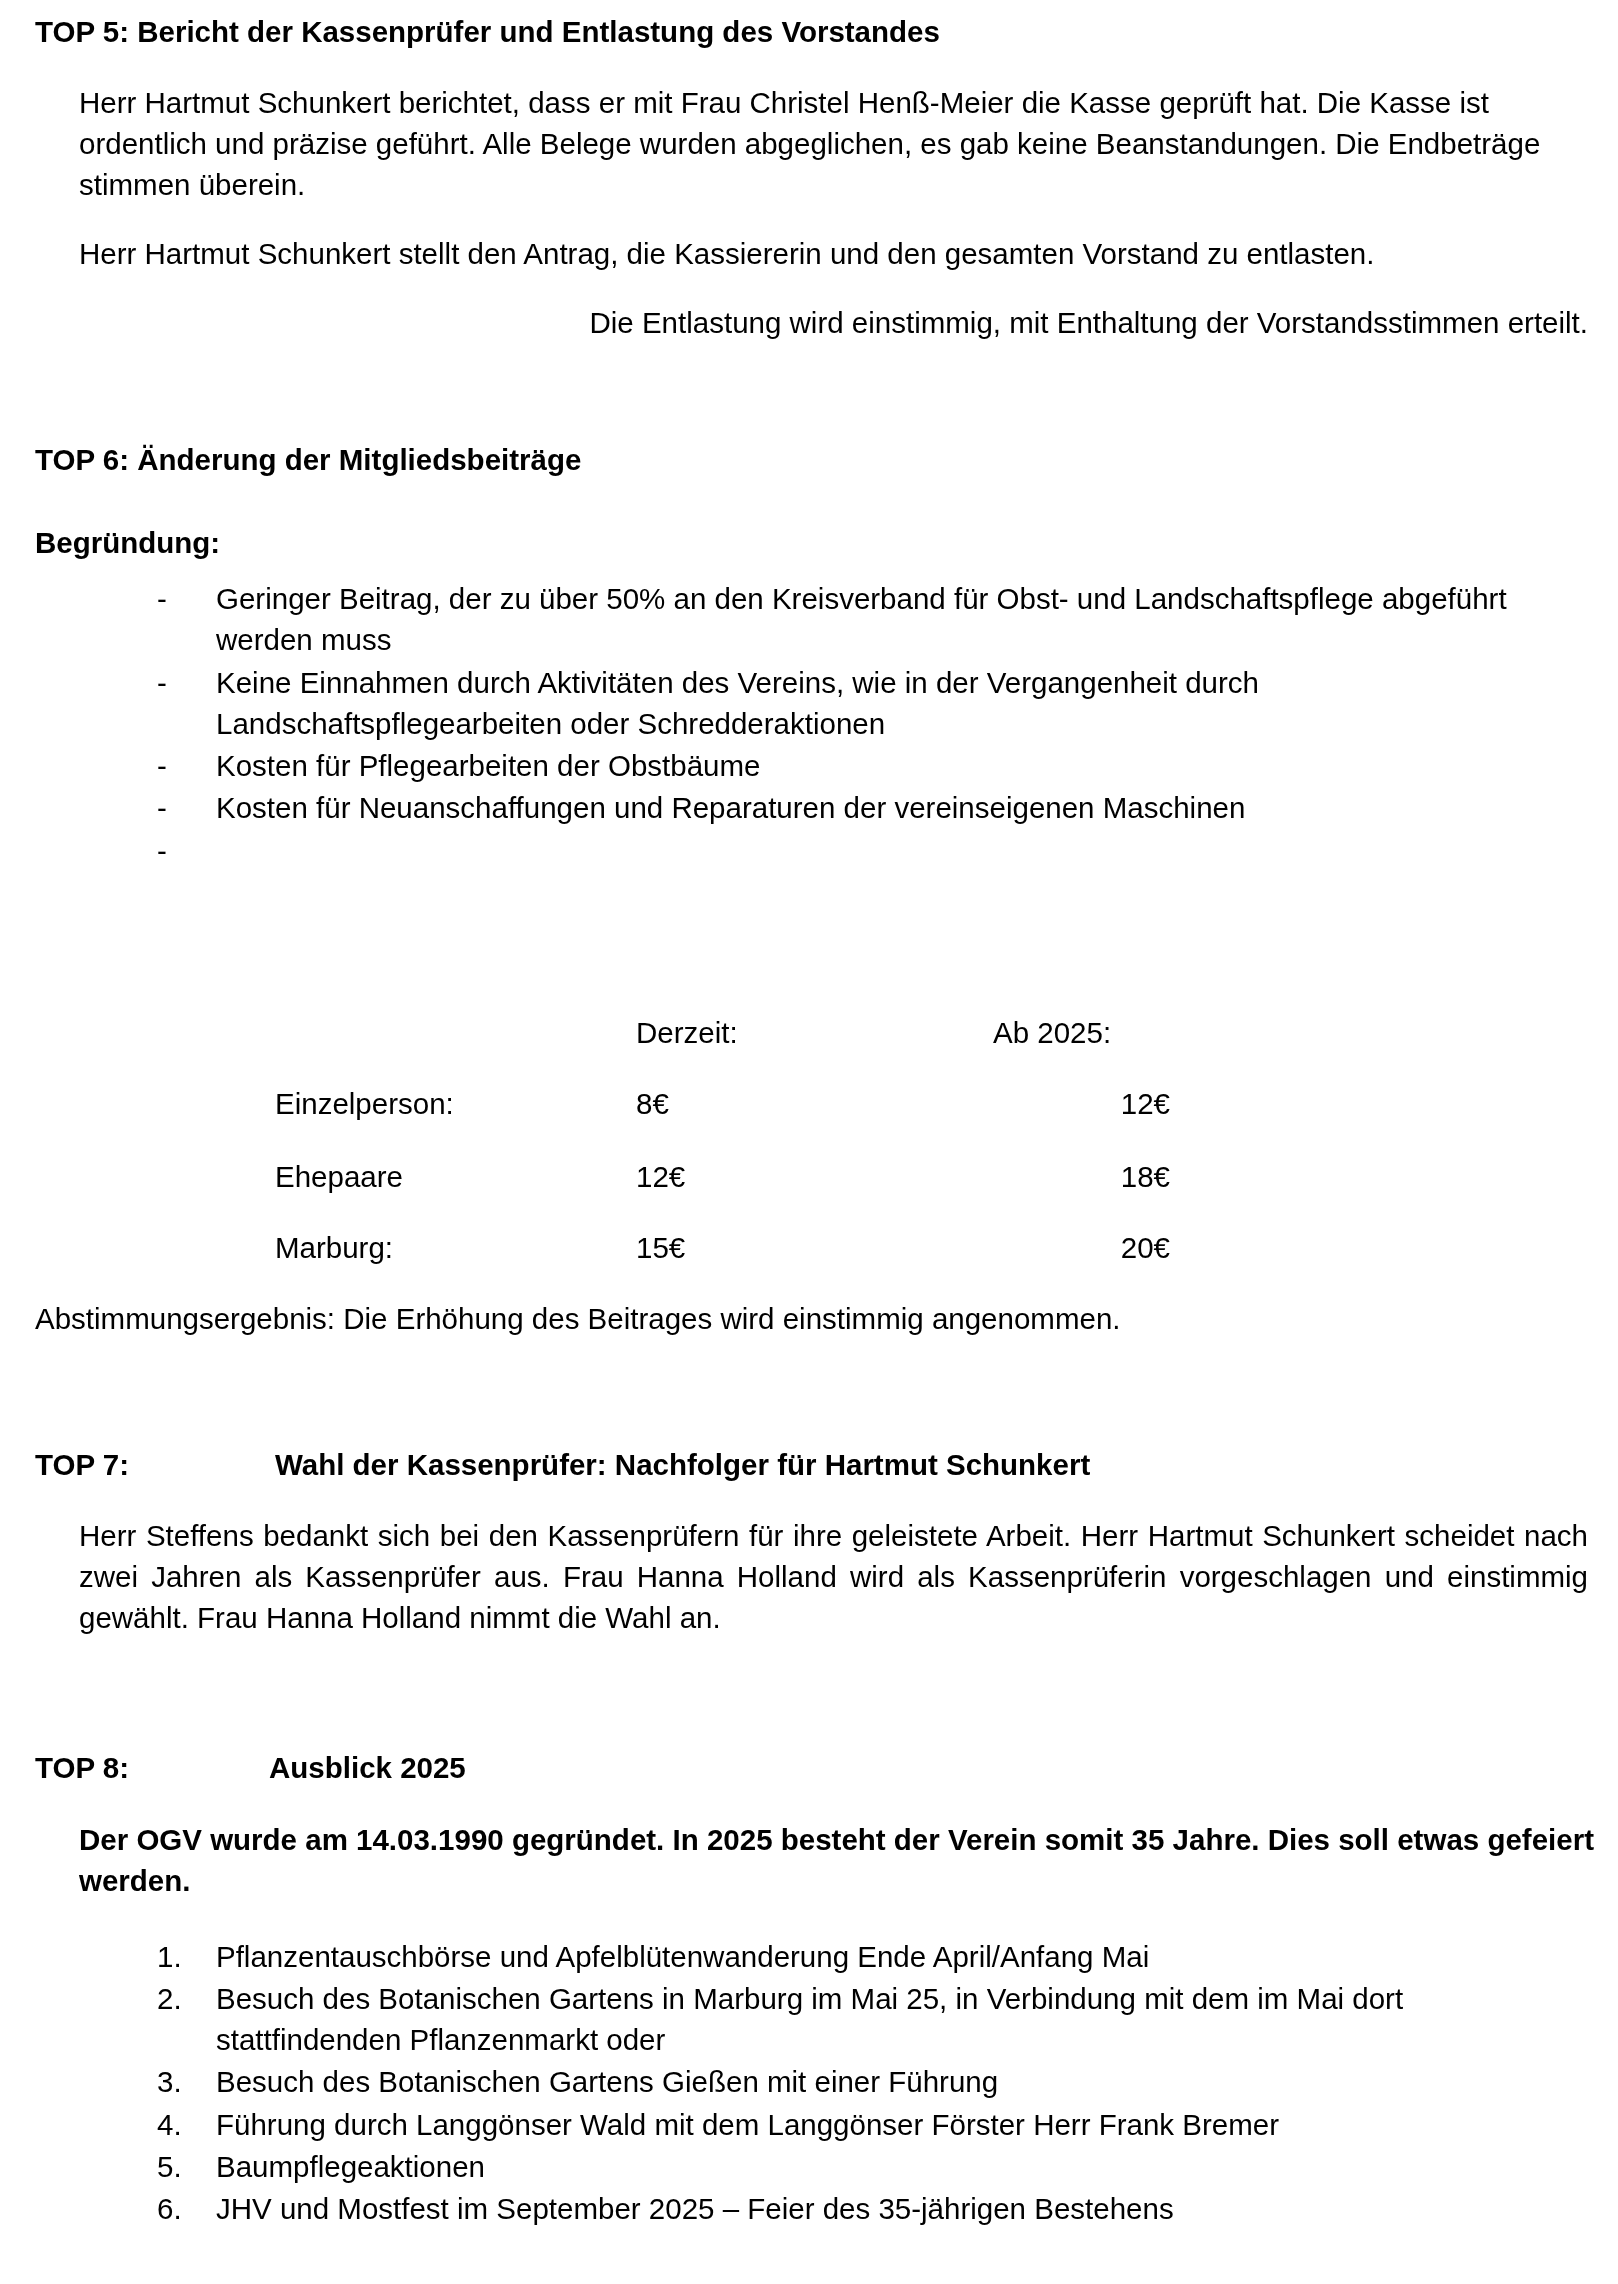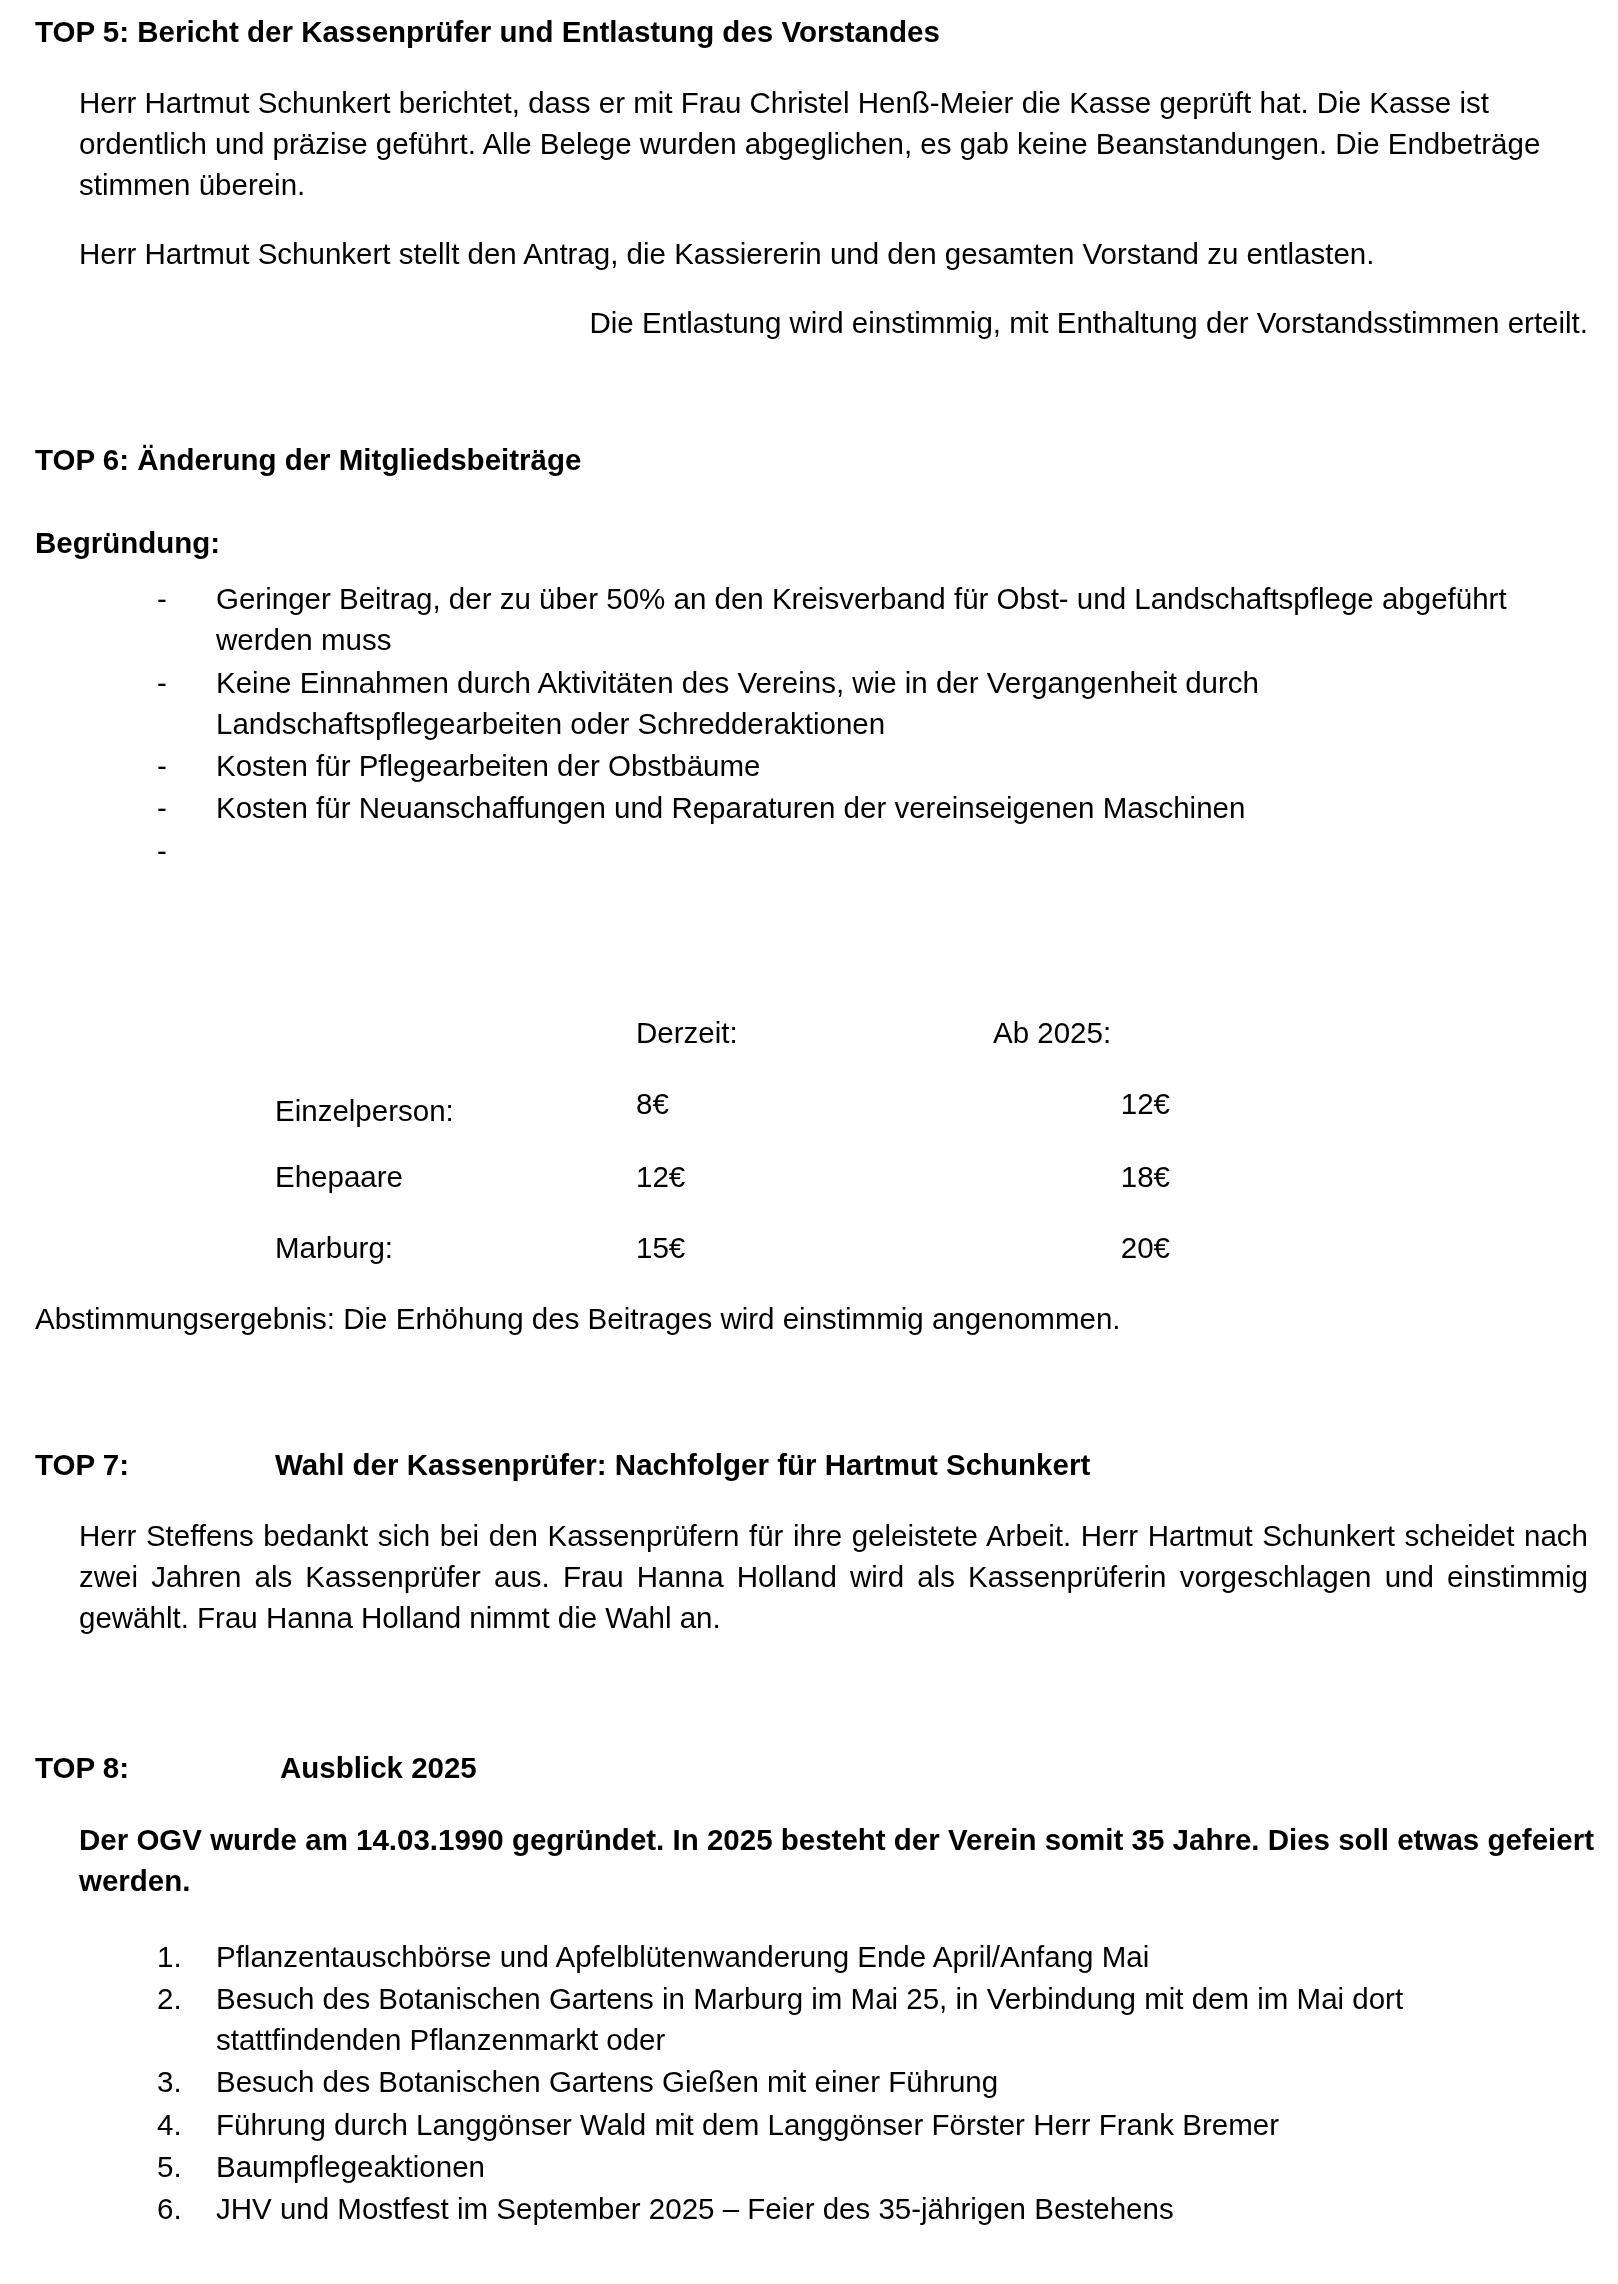--- a/index.html
+++ b/index.html
@@ -43,41 +43,41 @@
   </div>
   <div class="li" style="top:830px;height:83px;">
     <span class="mark" style="left:157px;line-height:41px;">-</span>
   </div>
 </div>
 
 <div>
   <div class="abs" style="left:636px;top:1018px;">Derzeit:</div>
   <div class="abs" style="left:993px;top:1018px;">Ab 2025:</div>
 
-  <div class="abs" style="left:275px;top:1089px;margin-top:7px;">Einzelperson:</div>
+  <div class="abs" style="left:275px;top:1089px;">Einzelperson:</div>
   <div class="abs" style="left:636px;top:1089px;">8€</div>
   <div class="abs" style="right:449px;top:1089px;">12€</div>
 
   <div class="abs" style="left:275px;top:1162px;">Ehepaare</div>
   <div class="abs" style="left:636px;top:1162px;">12€</div>
   <div class="abs" style="right:449px;top:1162px;">18€</div>
 
   <div class="abs" style="left:275px;top:1233px;">Marburg:</div>
   <div class="abs" style="left:636px;top:1233px;">15€</div>
   <div class="abs" style="right:449px;top:1233px;">20€</div>
 </div>
 
 <div class="abs" style="left:35px;top:1304px;">Abstimmungsergebnis: Die Erhöhung des Beitrages wird einstimmig angenommen.</div>
 
 <div class="abs b" style="left:35px;top:1450px;">TOP 7:</div>
 <div class="abs b" style="left:275px;top:1450px;">Wahl der Kassenprüfer: Nachfolger für Hartmut Schunkert</div>
 <div class="para just" style="top:1515px;width:1509px;">Herr Steffens bedankt sich bei den Kassenprüfern für ihre geleistete Arbeit. Herr Hartmut Schunkert scheidet nach zwei Jahren als Kassenprüfer aus. Frau Hanna Holland wird als Kassenprüferin vorgeschlagen und einstimmig gewählt. Frau Hanna Holland nimmt die Wahl an.</div>
 
 <div class="abs b" style="left:35px;top:1753px;">TOP 8:</div>
-<div class="abs b" style="left:280px;top:1753px;">Ausblick 2025</div>
+<div class="abs b" style="left:269px;top:1753px;">Ausblick 2025</div>
 <div class="para b" style="top:1819px;width:1518px;">Der OGV wurde am 14.03.1990 gegründet. In 2025 besteht der Verein somit 35 Jahre. Dies soll etwas gefeiert werden.</div>
 
 <div>
   <div class="li" style="top:1936px;">
     <span class="mark" style="left:157px;line-height:41px;">1.</span>
     <div class="ltxt">Pflanzentauschbörse und Apfelblütenwanderung Ende April/Anfang Mai</div>
   </div>
   <div class="li" style="top:1978px;height:83px;">
     <span class="mark" style="left:157px;line-height:41px;">2.</span>
     <div class="ltxt" style="width:1315px;">Besuch des Botanischen Gartens in Marburg im Mai 25, in Verbindung mit dem im Mai dort stattfindenden Pflanzenmarkt oder</div>

